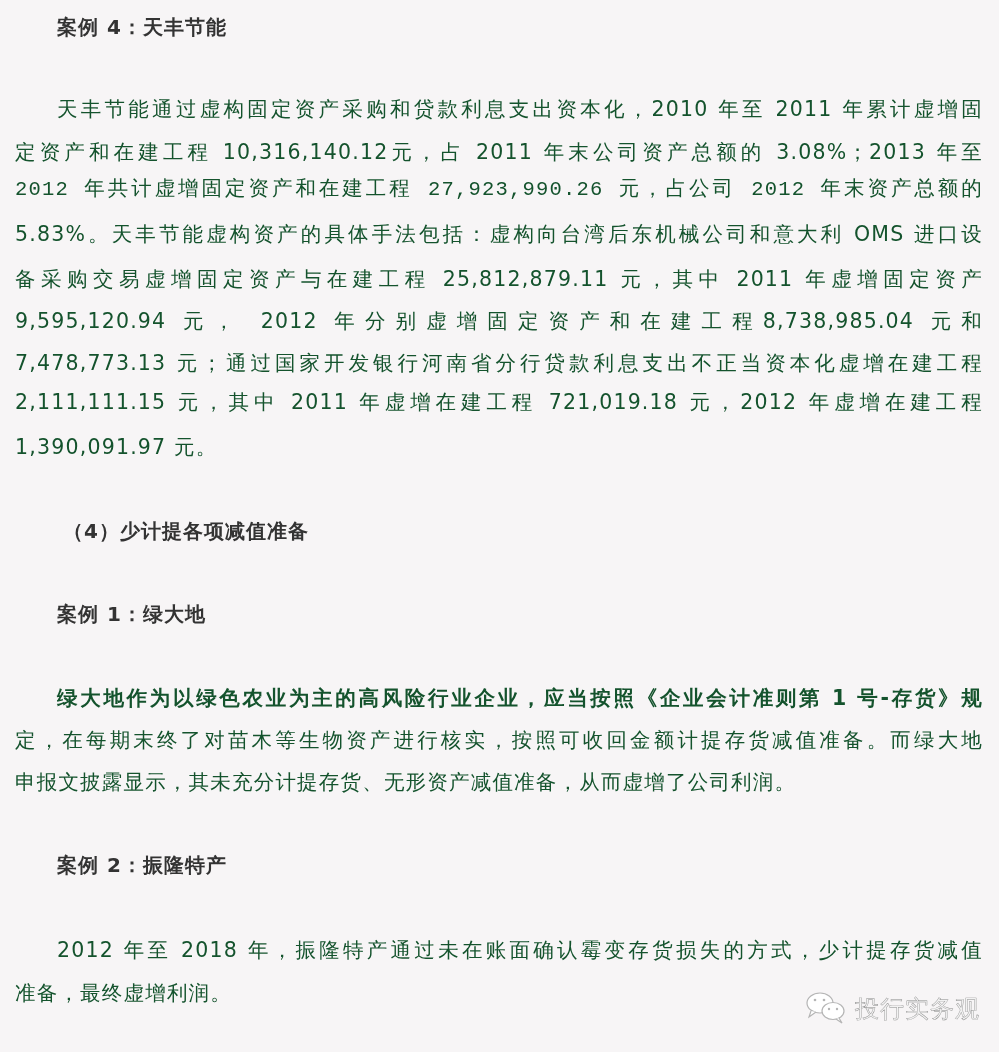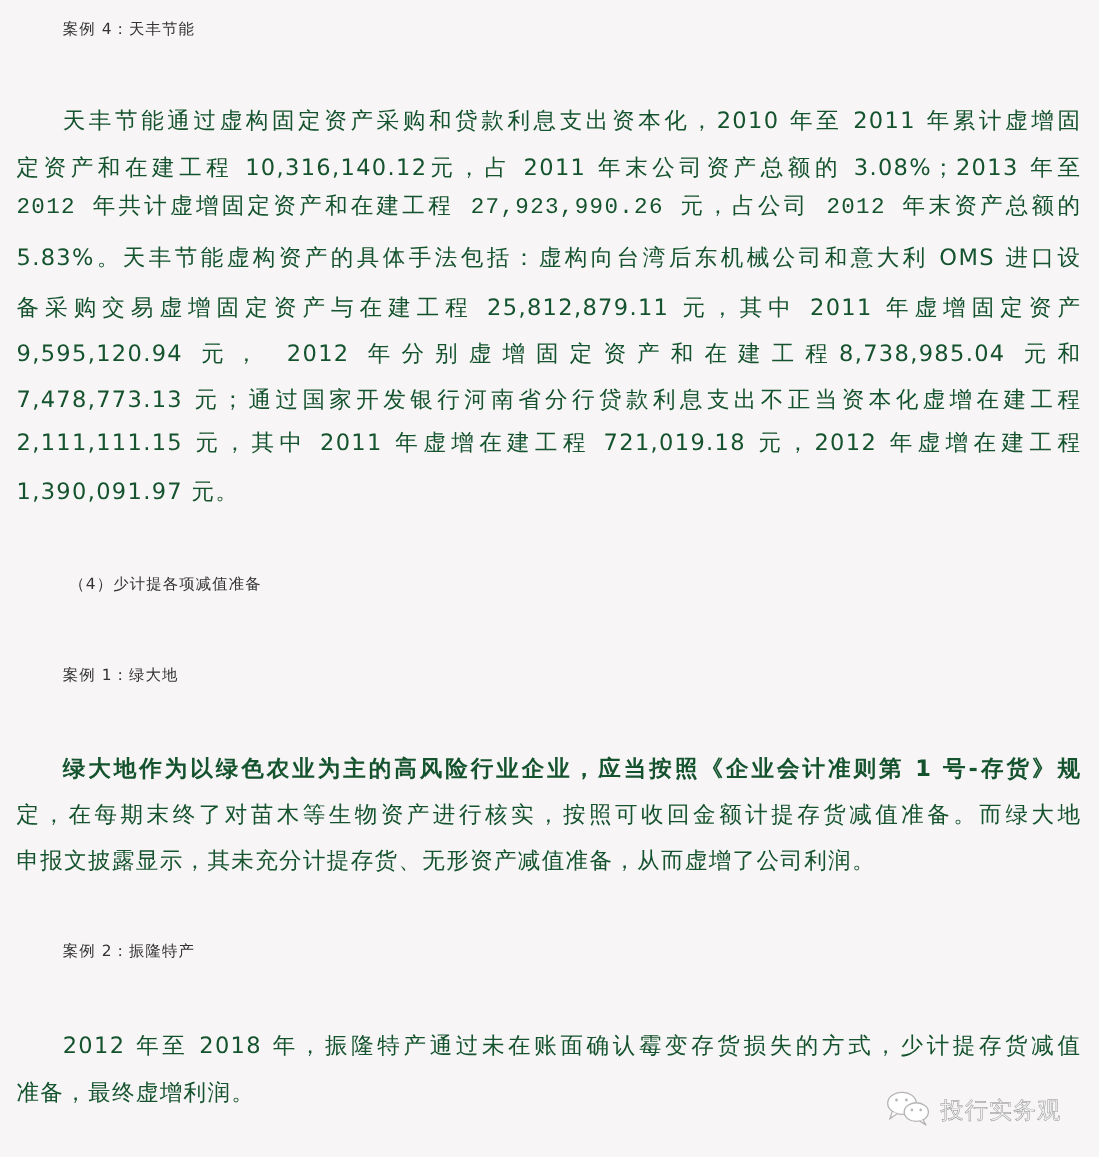--- a/index.html
+++ b/index.html
@@ -17,22 +17,22 @@
     }
     .doc {
       position: absolute;
       left: 15px;
       top: 0;
       width: 968px;
     }
     .heading {
       position: absolute;
       left: 42px;
-      font-weight: normal;
-      font-size: 14px;
+      font-weight: bold;
+      font-size: 20px;
       color: #333333;
       letter-spacing: 1px;
       white-space: nowrap;
       line-height: 28px;
     }
     .line {
       position: absolute;
       left: 0;
       width: 968px;
       font-size: 20.5px;
@@ -48,21 +48,21 @@
     .watermark {
       position: absolute;
       left: 805px;
       top: 990px;
       display: flex;
       align-items: center;
       gap: 8px;
       color: #9a9a9a;
     }
     .watermark .wm-text {
-      font-size: 21px;
+      font-size: 24px;
       letter-spacing: 1px;
       color: #a8a8a8;
       -webkit-text-stroke: 0.4px #8c8c8c;
       color: #f2f2f2;
     }
   </style>
 </head>
 <body>
 
 <div class="doc">

